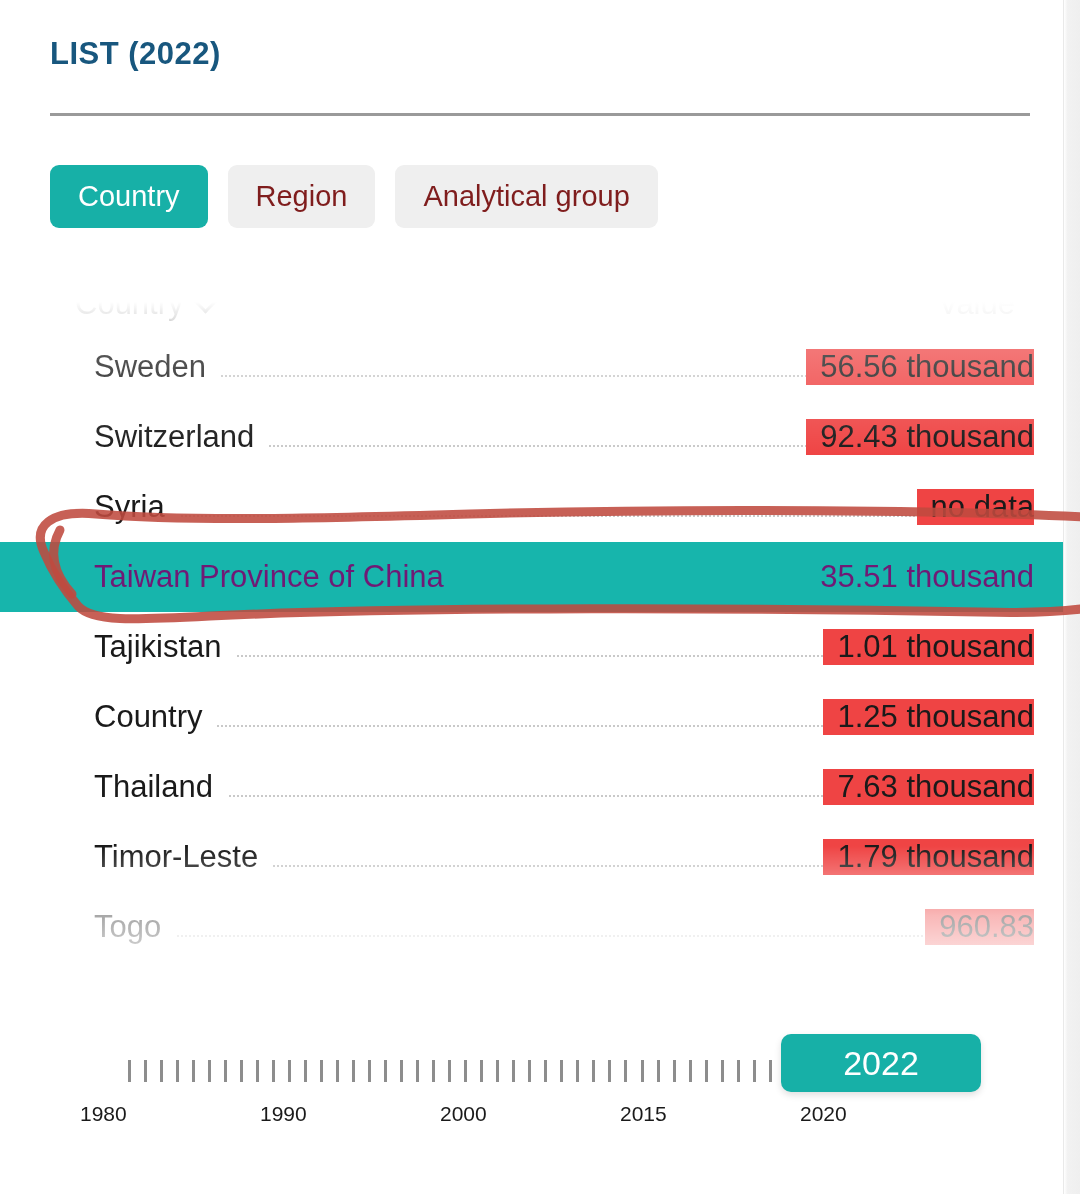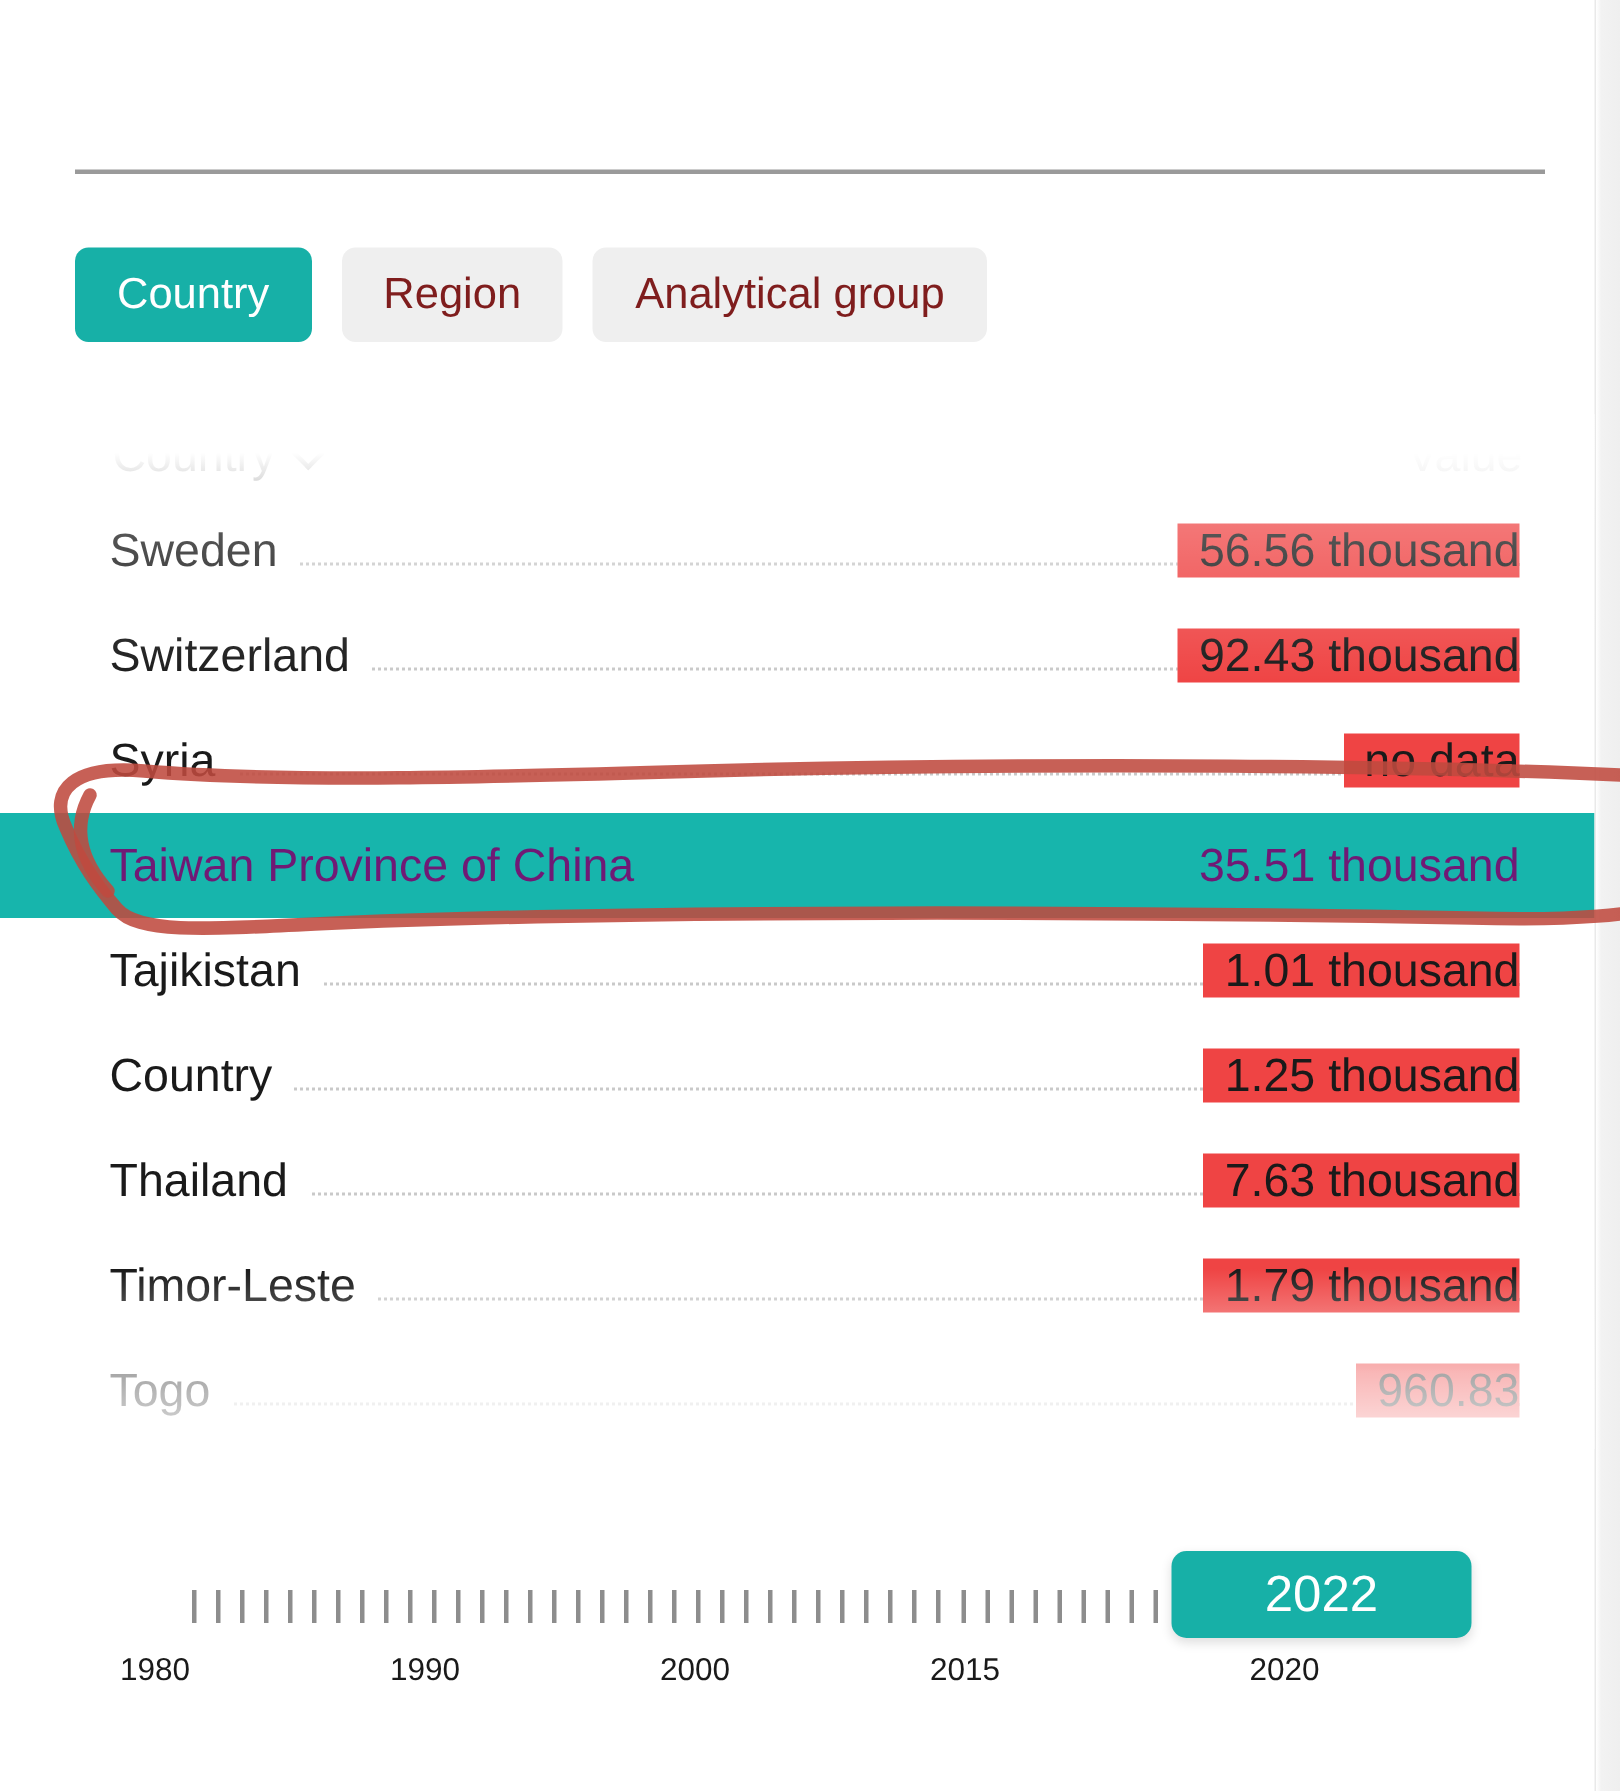--- a/index.html
+++ b/index.html
@@ -125,21 +125,21 @@
   .row {
     position: absolute;
     left: 0;
     width: 1063px;
     height: 70px;
     display: flex;
     align-items: center;
   }
   .row-inner {
     position: relative;
-    margin-left: 73px;
+    margin-left: 94px;
     width: 940px;
     display: flex;
     align-items: baseline;
     justify-content: space-between;
   }
   .row-name {
     font-size: 31px;
     color: #1a1a1a;
     white-space: nowrap;
     padding-right: 14px;
@@ -254,20 +254,21 @@
     font-size: 21px;
     color: #1a1a1a;
     white-space: nowrap;
   }
 </style>
 </head>
 <body>
 
 <div id="app">
 
+  <div class="panel-title">LIST (2022)</div>
   <div class="title-rule"></div>
 
   <div class="tabs">
     <div class="tab active">Country</div>
     <div class="tab">Region</div>
     <div class="tab">Analytical group</div>
   </div>
 
   <div class="list-wrap">
 
@@ -406,18 +407,18 @@
         <span class="tick"></span>
         <span class="tick"></span>
         <span class="tick"></span>
       </div>
     <div class="slider-handle">2022</div>
     <div class="year-labels">
         <span class="year-label" style="left: 80px;">1980</span>
         <span class="year-label" style="left: 260px;">1990</span>
         <span class="year-label" style="left: 440px;">2000</span>
         <span class="year-label" style="left: 620px;">2015</span>
-        <span class="year-label" style="left: 800px; margin-left: 33px;">2020</span>
+        <span class="year-label" style="left: 800px;">2020</span>
       </div>
   </div>
 
   <div class="page-edge"></div>
 </div>
 
 </body></html>

